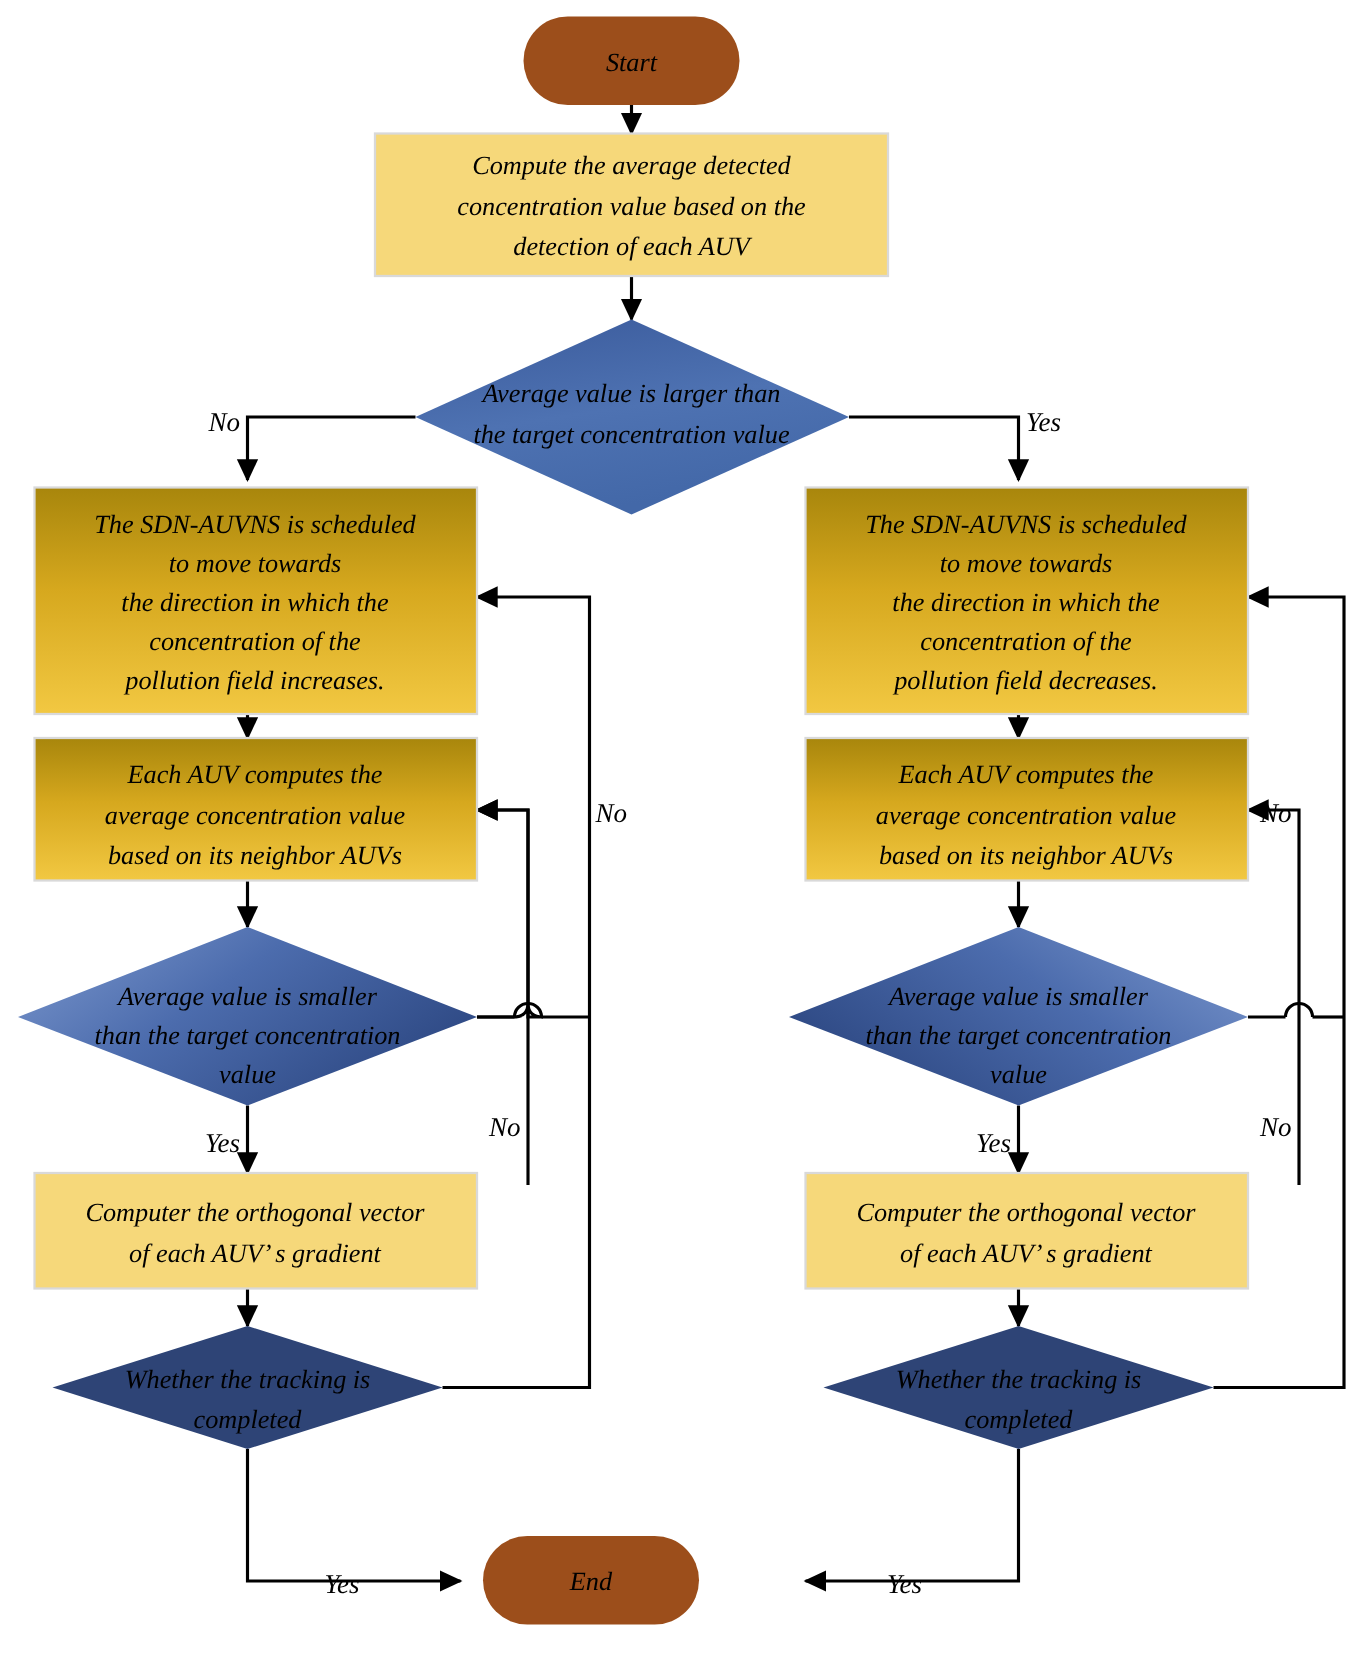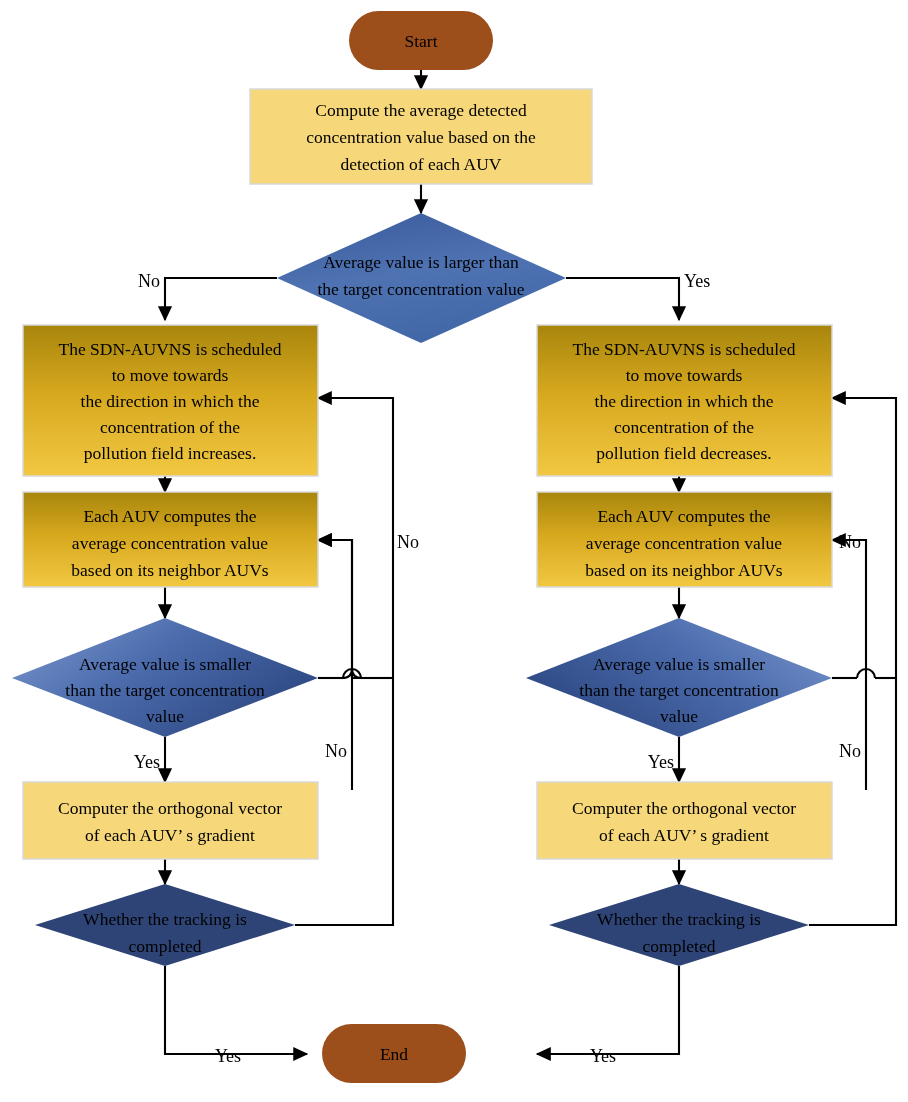--- a/index.html
+++ b/index.html
@@ -10,20 +10,21 @@
   body {
     width: 908px;
     height: 1102px;
     overflow: hidden;
     font-family: "Liberation Serif", "DejaVu Serif", serif;
   }
   #flow-root {
     position: relative;
     width: 908px;
     height: 858px;
+    font-style: italic;
   }
   svg#flow-svg {
     display: block;
     width: 908px;
     height: 1102px;
   }
   text {
     font-family: "Liberation Serif", "DejaVu Serif", serif;
     fill: #000000;
   }

